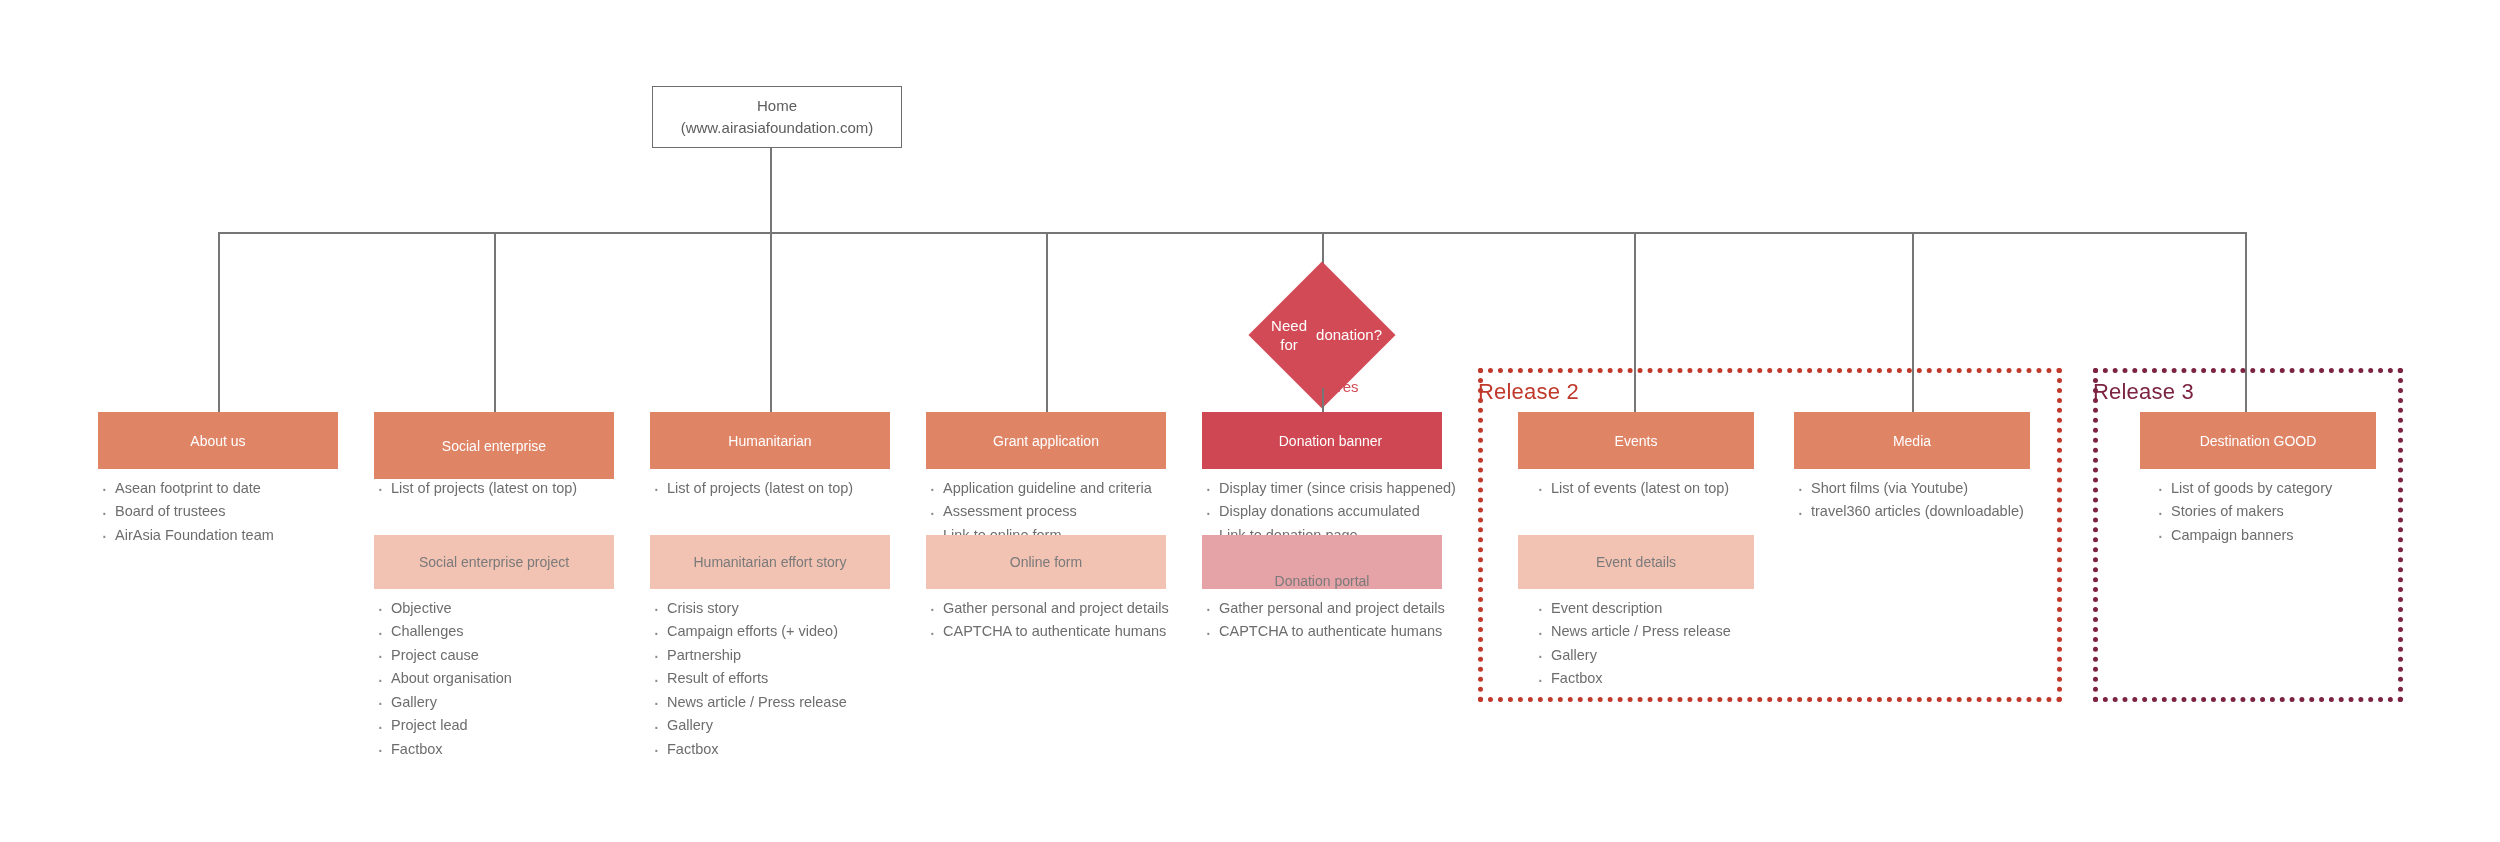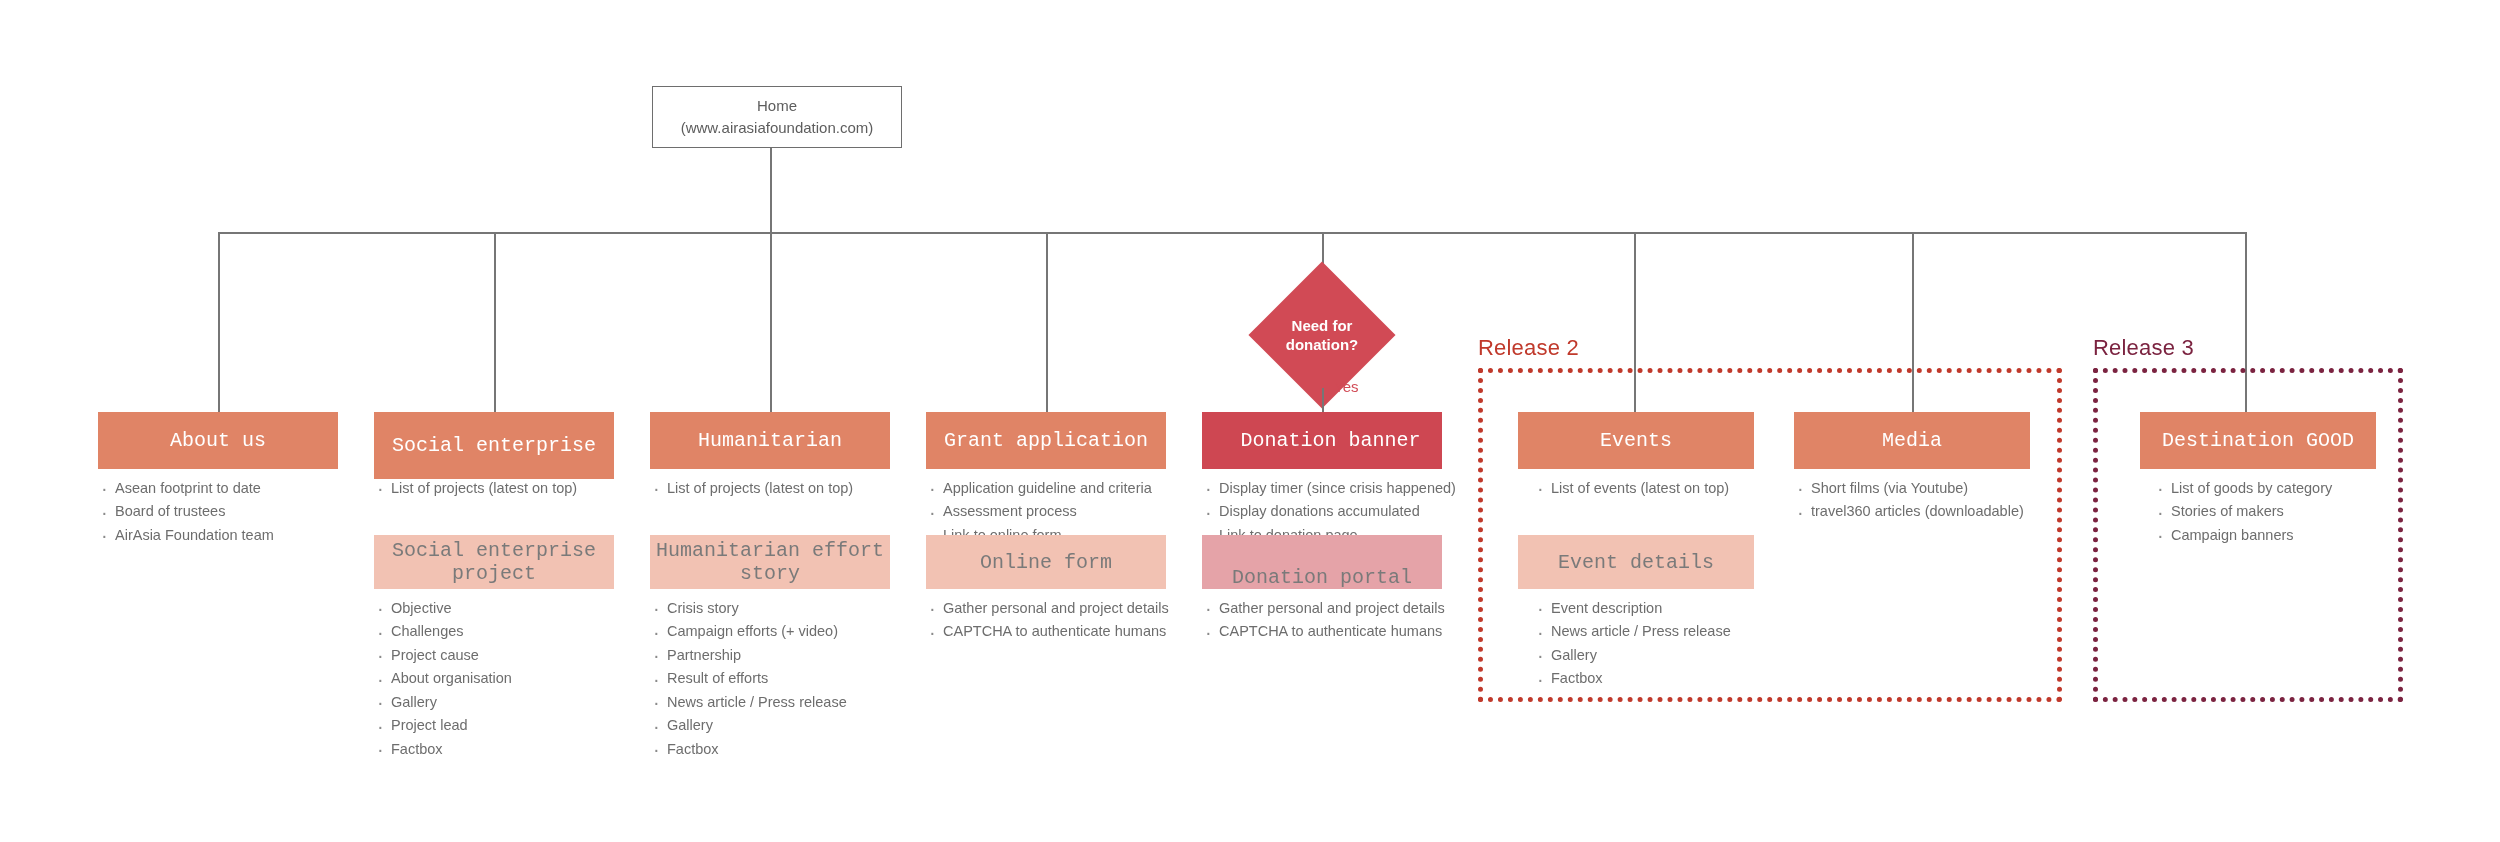--- a/index.html
+++ b/index.html
@@ -66,22 +66,21 @@
   }
 
   
   .card {
     position: absolute;
     box-sizing: border-box;
     display: flex;
     align-items: center;
     justify-content: center;
     text-align: center;
-    font-size: 20px;
-    font-family: Liberation Mono, monospace;
+    font-size: 14px;
   }
   .card.primary   { background: #E08466; color: #ffffff; }
   .card.secondary { background: #F2C2B3; color: #7a7a7a; }
   .card.danger    { background: #CE4752; color: #ffffff; padding-left: 17px; }
   .card.danger-soft { background: #E5A3A8; color: #7a7a7a; }
 
   
   .bullets {
     position: absolute;
     color: #6d6d6d;
@@ -113,20 +112,21 @@
     position: absolute;
     box-sizing: border-box;
     border-style: dotted;
     border-width: 5px;
     background: transparent;
   }
   .release-label {
     position: absolute;
     font-size: 22px;
     letter-spacing: .2px;
+    margin-top: 44px;
   }
 </style>
 </head>
 <body>
 
 <div id="canvas">
 
   <div class="root-box" style="left:652px; top:86px; width:250px; height:62px;">
     <div>Home</div>
     <div>(www.airasiafoundation.com)</div>
@@ -139,21 +139,21 @@
   <div class="line-v" style="left:218px; top:232px; height:185px;"></div>
   <div class="line-v" style="left:494px; top:232px; height:185px;"></div>
   <div class="line-v" style="left:770px; top:232px; height:185px;"></div>
   <div class="line-v" style="left:1046px; top:232px; height:185px;"></div>
   <div class="line-v" style="left:1322px; top:232px; height:48px;"></div>
   <div class="line-v" style="left:1634px; top:232px; height:185px;"></div>
   <div class="line-v" style="left:1912px; top:232px; height:185px;"></div>
   <div class="line-v" style="left:2245px; top:232px; height:185px;"></div>
 
   <div class="diamond" style="left:1270px; top:283px; width:104px; height:104px;"></div>
-  <div class="diamond-label" style="left:1262px; top:295px; width:120px; height:80px; flex-direction:column;font-weight:bold;">
+  <div class="diamond-label" style="left:1262px; top:295px; width:120px; height:80px; flex-direction:row;">
     <span>Need for</span>
     <span>donation?</span>
   </div>
 
   <div class="line-v" style="left:1322px; top:388px; height:29px;"></div>
   <span class="yes-label" style="left:1334px; top:378px;">Yes</span>
 
   <div class="release-region" style="left:1478px; top:368px; width:584px; height:334px; border-color:#C0392B;"></div>
   <span class="release-label" style="left:1478px; top:335px; color:#C0392B;">Release 2</span>
 

